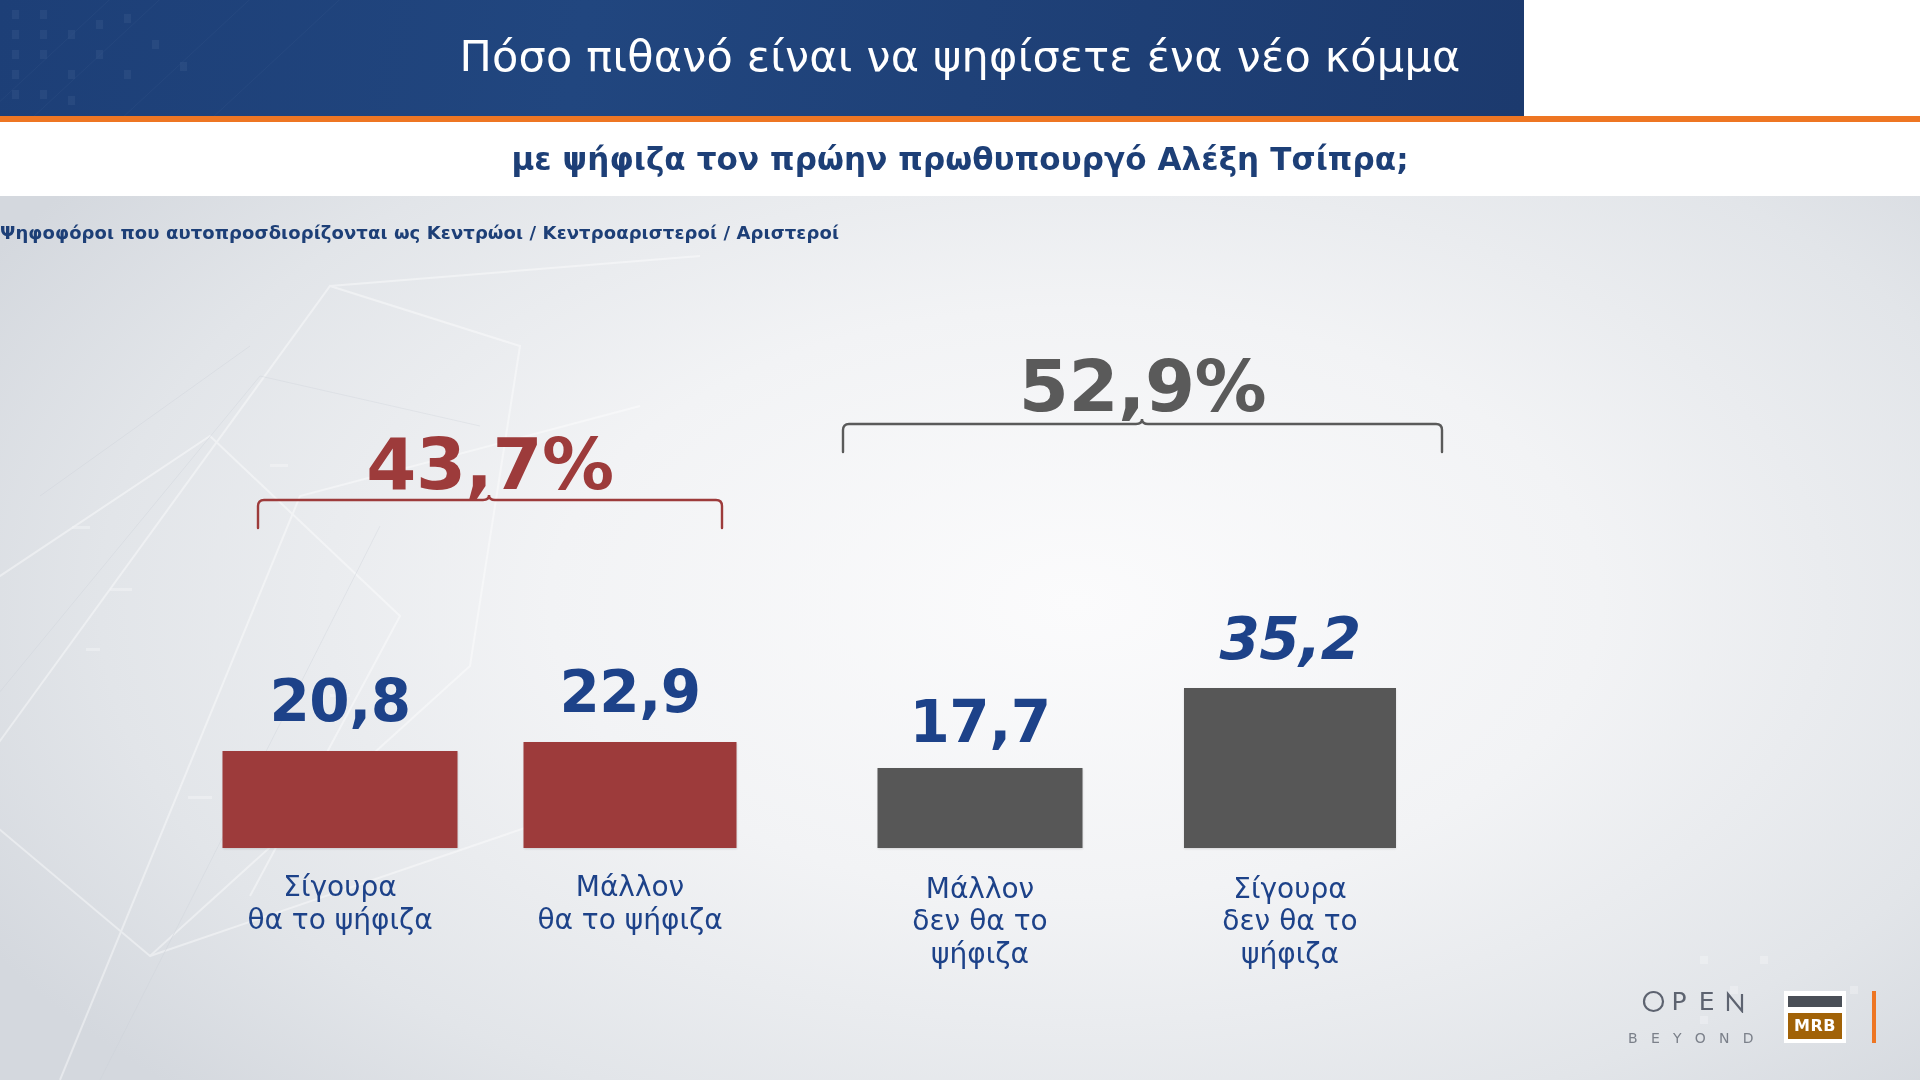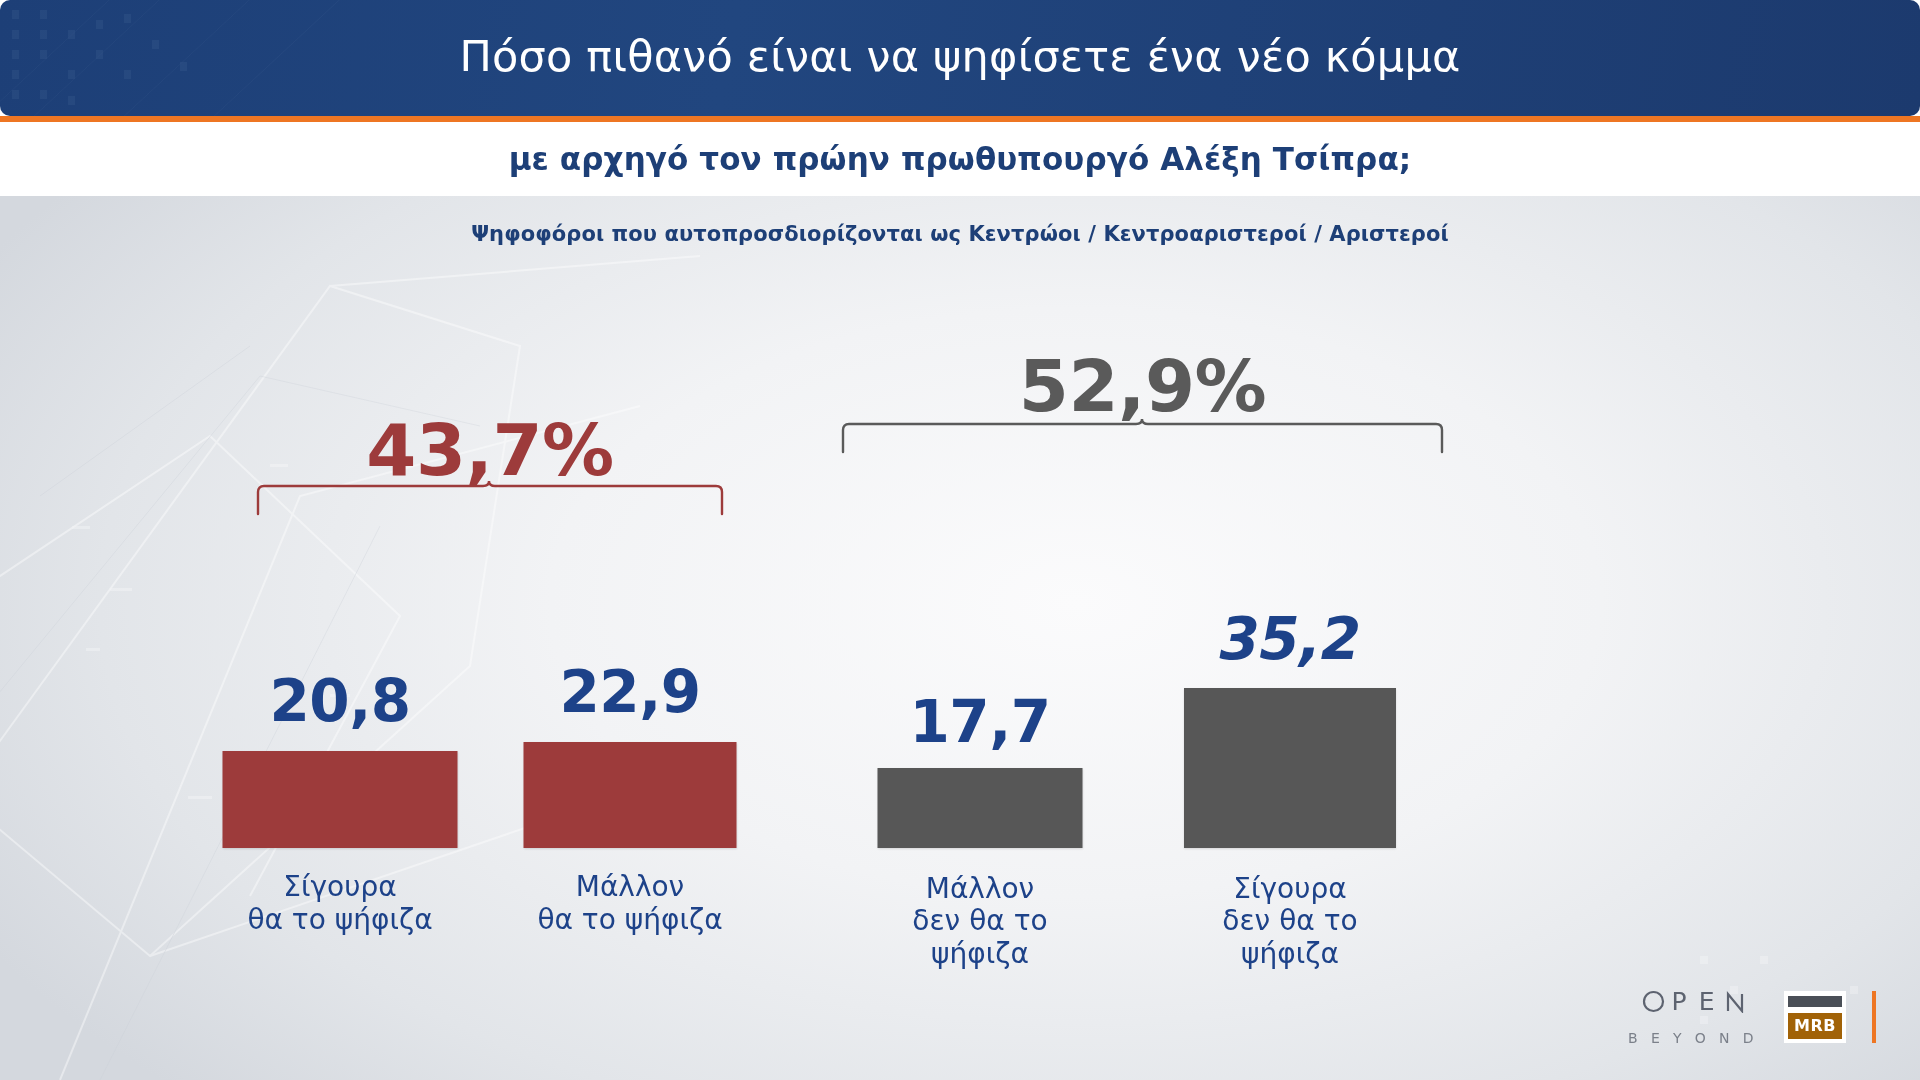--- a/index.html
+++ b/index.html
@@ -6,24 +6,23 @@
   * { margin:0; padding:0; box-sizing:border-box; }
   html,body { width:1920px; height:1080px; overflow:hidden; }
   body {
     font-family:"DejaVu Sans","Liberation Sans",sans-serif;
     background:#ffffff;
     position:relative;
   }
 
   
   .header-band{
-    position:absolute; left:0; top:0; width:1920px; height:116px;
+    position:absolute; left:0; top:0; width:1524px; height:116px;
     background:linear-gradient(100deg,#1d3f77 0%,#21467f 38%,#1c3a6e 100%);
     overflow:hidden;
-    border-radius:10px;
   }
   .header-band .hex-tex{
     position:absolute; left:0; top:0; width:600px; height:116px;
     opacity:.16;
   }
   .header-title{
     position:absolute; left:0; top:0; width:1920px; height:116px;
     display:flex; align-items:center; justify-content:center;
     color:#ffffff; font-size:43px; font-weight:400;
     letter-spacing:.2px; text-align:center;
@@ -52,22 +51,22 @@
       radial-gradient(ellipse 1250px 700px at 56% 46%, #fbfbfc 0%, #f2f3f5 42%, #e2e5e9 78%, #d4d8de 100%);
     overflow:hidden;
   }
   .body-area .deco{
     position:absolute; left:0; top:0; width:1920px; height:884px;
     opacity:.55; pointer-events:none;
   }
 
   .descriptor{
     position:absolute; left:0; top:26px; width:1920px;
-    text-align:center; color:#1d3f77;
-    font-size:21px; font-weight:bold; letter-spacing:.1px;
+    text-align:left; color:#1d3f77;
+    font-size:18px; font-weight:bold; letter-spacing:.1px;
   }
 
   
   .chart{
     position:absolute; left:0; top:0; width:1920px; height:884px;
   }
 
   .bar-slot{ position:absolute; bottom:0; }
 
   .bar-value{
@@ -150,21 +149,21 @@
       <path d="M30 120 L170 -10"></path>
       <path d="M120 120 L260 -10"></path>
       <path d="M210 120 L350 -10"></path>
     </g>
   </svg>
   <div class="header-title">Πόσο πιθανό είναι να ψηφίσετε ένα νέο κόμμα</div>
 </div>
 <div class="orange-rule"></div>
 
 <div class="sub-band">
-  <div class="sub-title">με αρχηγό τον πρώην πρωθυπουργό Αλέξη Τσίπρα;</div>
+  <div class="sub-title">με ψήφιζα τον πρώην πρωθυπουργό Αλέξη Τσίπρα;</div>
 </div>
 
 <div class="body-area">
 
   <svg class="deco" viewBox="0 0 1920 884" preserveAspectRatio="none">
     <g stroke="#ffffff" stroke-width="2" fill="none" opacity="0.75">
       <path d="M-40 600 L330 90 L520 150 L470 470 L150 760 Z"></path>
       <path d="M60 884 L300 300 L640 210"></path>
       <path d="M-60 420 L210 240 L400 420 L250 700"></path>
       <path d="M330 90 L700 60"></path>
@@ -191,21 +190,21 @@
       <rect x="1790" y="820" width="8" height="8"></rect>
       <rect x="1700" y="820" width="8" height="8"></rect>
       <rect x="1850" y="790" width="8" height="8"></rect>
     </g>
   </svg>
 
   <div class="descriptor">Ψηφοφόροι που αυτοπροσδιορίζονται ως Κεντρώοι / Κεντροαριστεροί / Αριστεροί</div>
 
   <div class="chart">
 
-    <div class="bracket" style="left:255px; top:284px; width:470px; height:36px;">
+    <div class="bracket" style="left:255px; top:298px; width:470px; height:36px;">
       <div class="bracket-total" style="top:-66px; color:#9d3b3b;">43,7%</div>
       <svg viewBox="0 0 470 36" width="470" height="36" preserveAspectRatio="none">
         <path d="M3 34 L3 12 Q3 6 9 6 L228 6 Q234 6 234 1 Q234 6 240 6 L461 6 Q467 6 467 12 L467 34" stroke="#9d3b3b" stroke-width="2.4" fill="none" stroke-linecap="round"></path>
       </svg>
     </div>
 
     <div class="bracket" style="left:840px; top:222px; width:605px; height:36px;">
       <div class="bracket-total" style="top:-68px; color:#5a5a5a;">52,9%</div>
       <svg viewBox="0 0 605 36" width="605" height="36" preserveAspectRatio="none">
         <path d="M3 34 L3 12 Q3 6 9 6 L296 6 Q302 6 302 1 Q302 6 308 6 L596 6 Q602 6 602 12 L602 34" stroke="#5a5a5a" stroke-width="2.4" fill="none" stroke-linecap="round"></path>

